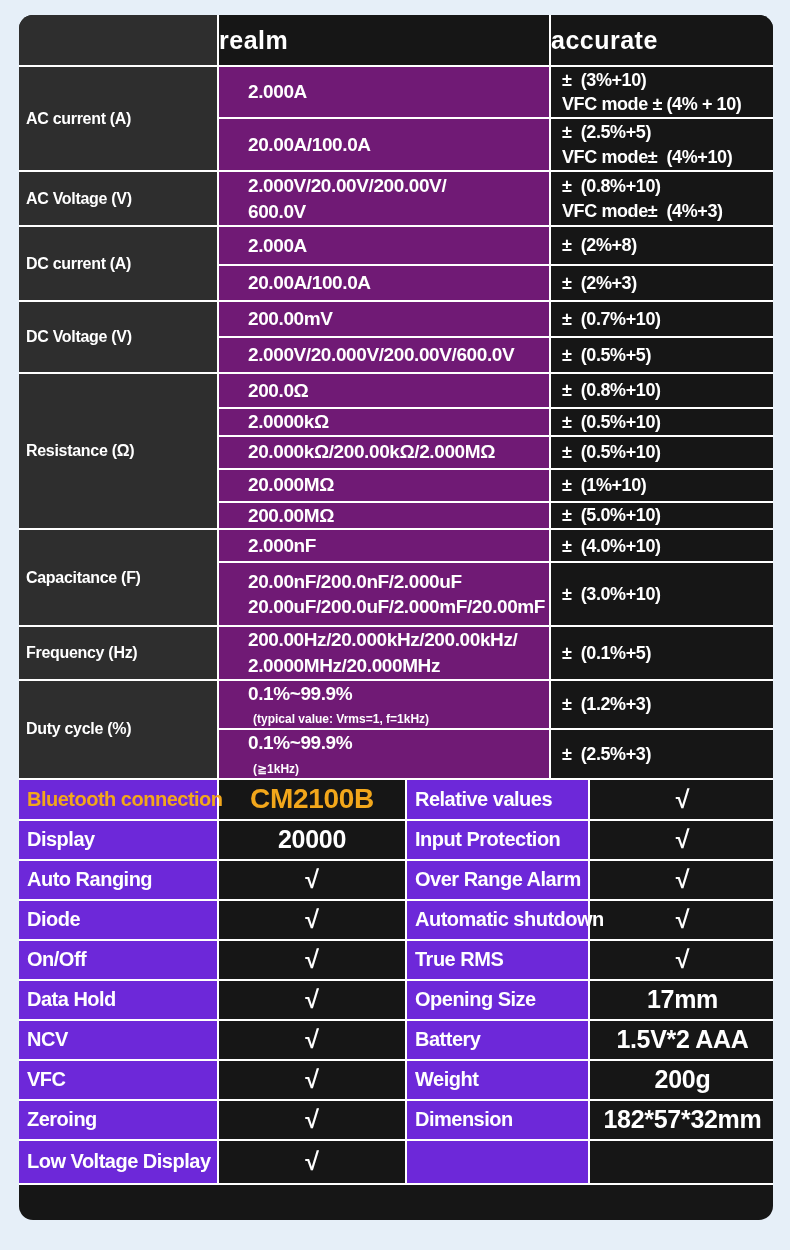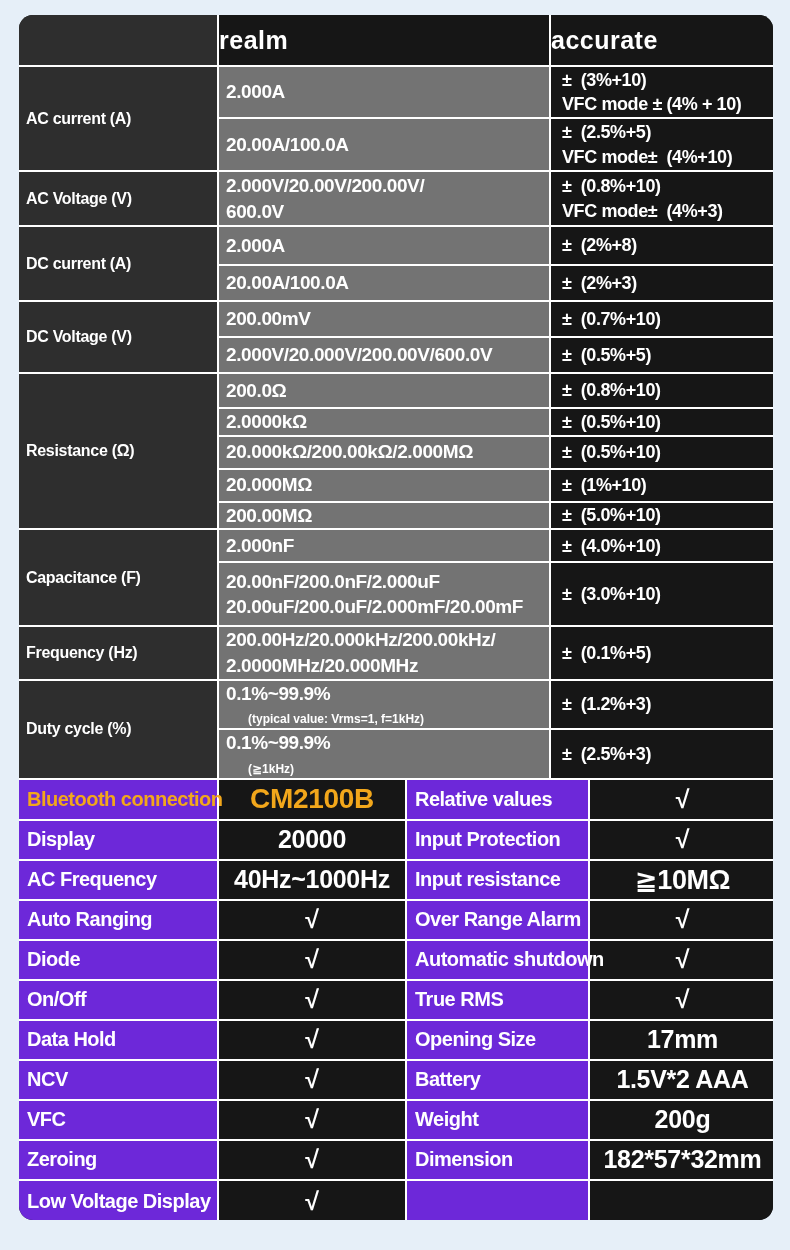--- a/index.html
+++ b/index.html
@@ -15,24 +15,24 @@
     border-radius:14px;overflow:hidden;background:#161616;
   }
   .card-inner{position:absolute;left:-2px;top:-2px;width:758px;}
   table{border-collapse:collapse;table-layout:fixed;width:758px;}
   td{border:2px solid #FFFFFF;padding:0;vertical-align:middle;overflow:visible;}
   .bot tr.first td{border-top:none;}
 
   
   td.lab{background:#2E2E2E;font-size:16px;padding-left:7px;letter-spacing:-0.3px;}
   td.head{background:#161616;font-size:25px;letter-spacing:0.5px;}
-  td.realm{background:#737373;font-size:19px;padding-left:7px;}
+  td.realm{background:#701a75;font-size:19px;padding-left:29px;}
   td.acc{background:#161616;font-size:18px;padding-left:11px;}
   .line{white-space:pre;letter-spacing:-0.4px;line-height:1.35;display:block;}
-  .small{font-size:12px;letter-spacing:0;margin-left:22px;}
+  .small{font-size:12px;letter-spacing:0;margin-left:5px;}
 
   
   td.f-lab{background:#6d28d9;font-size:20px;padding-left:8px;letter-spacing:-0.5px;white-space:nowrap;}
   td.f-val{background:#161616;text-align:center;font-size:25px;letter-spacing:-0.3px;white-space:nowrap;}
   .check{font-size:24px;}
   .amber{color:#F2A71B;}
 </style>
 </head>
 <body>
 
@@ -222,26 +222,20 @@
       <td class="f-lab">Relative values</td>
       <td class="f-val check">√</td>
     </tr>
     <tr style="height:40px">
       <td class="f-lab">Display</td>
       <td class="f-val">20000</td>
       <td class="f-lab">Input Protection</td>
       <td class="f-val check">√</td>
     </tr>
     <tr style="height:40px">
-      <td class="f-lab">AC Frequency</td>
-      <td class="f-val">40Hz~1000Hz</td>
-      <td class="f-lab">Input resistance</td>
-      <td class="f-val" style="font-size:27px">≧10MΩ</td>
-    </tr>
-    <tr style="height:40px">
       <td class="f-lab">Auto Ranging</td>
       <td class="f-val check">√</td>
       <td class="f-lab">Over Range Alarm</td>
       <td class="f-val check">√</td>
     </tr>
     <tr style="height:40px">
       <td class="f-lab">Diode</td>
       <td class="f-val check">√</td>
       <td class="f-lab">Automatic shutdown</td>
       <td class="f-val check">√</td>

